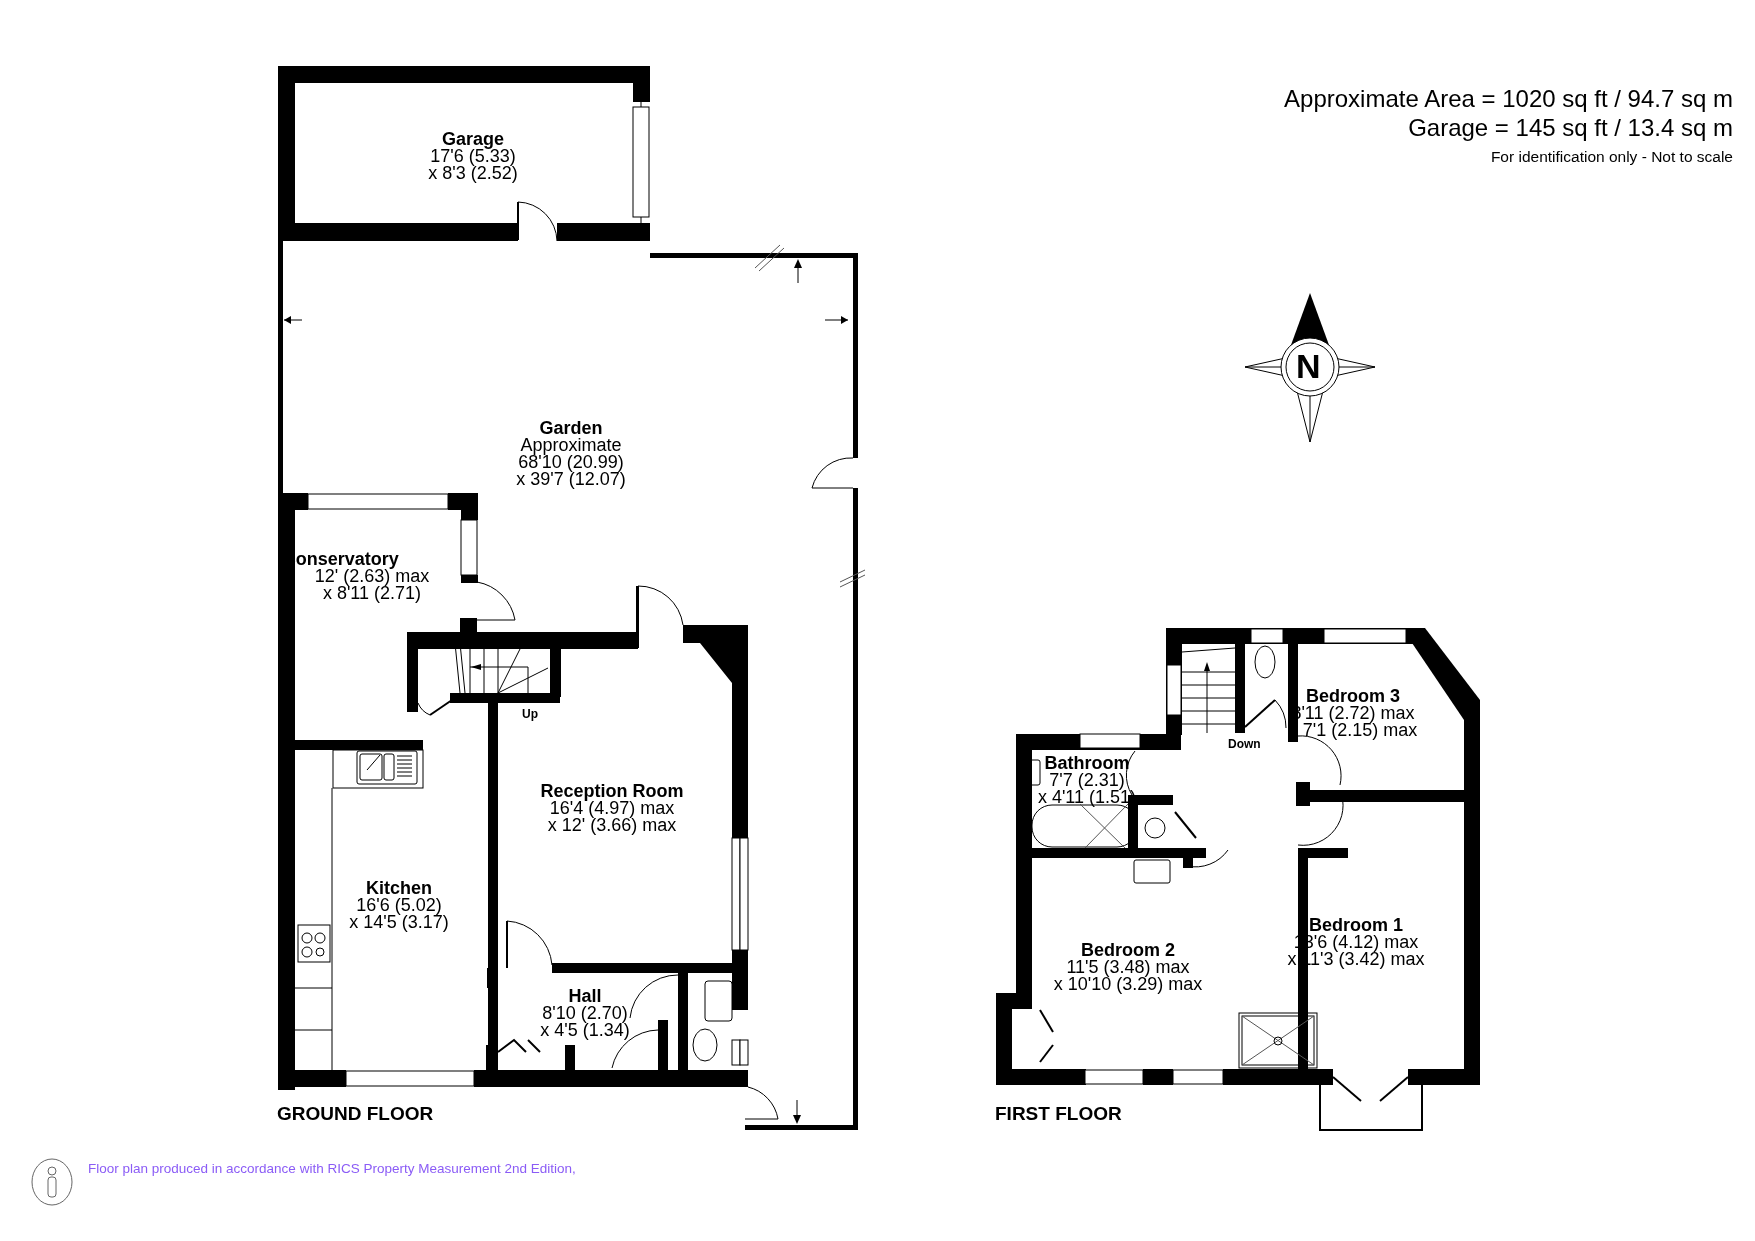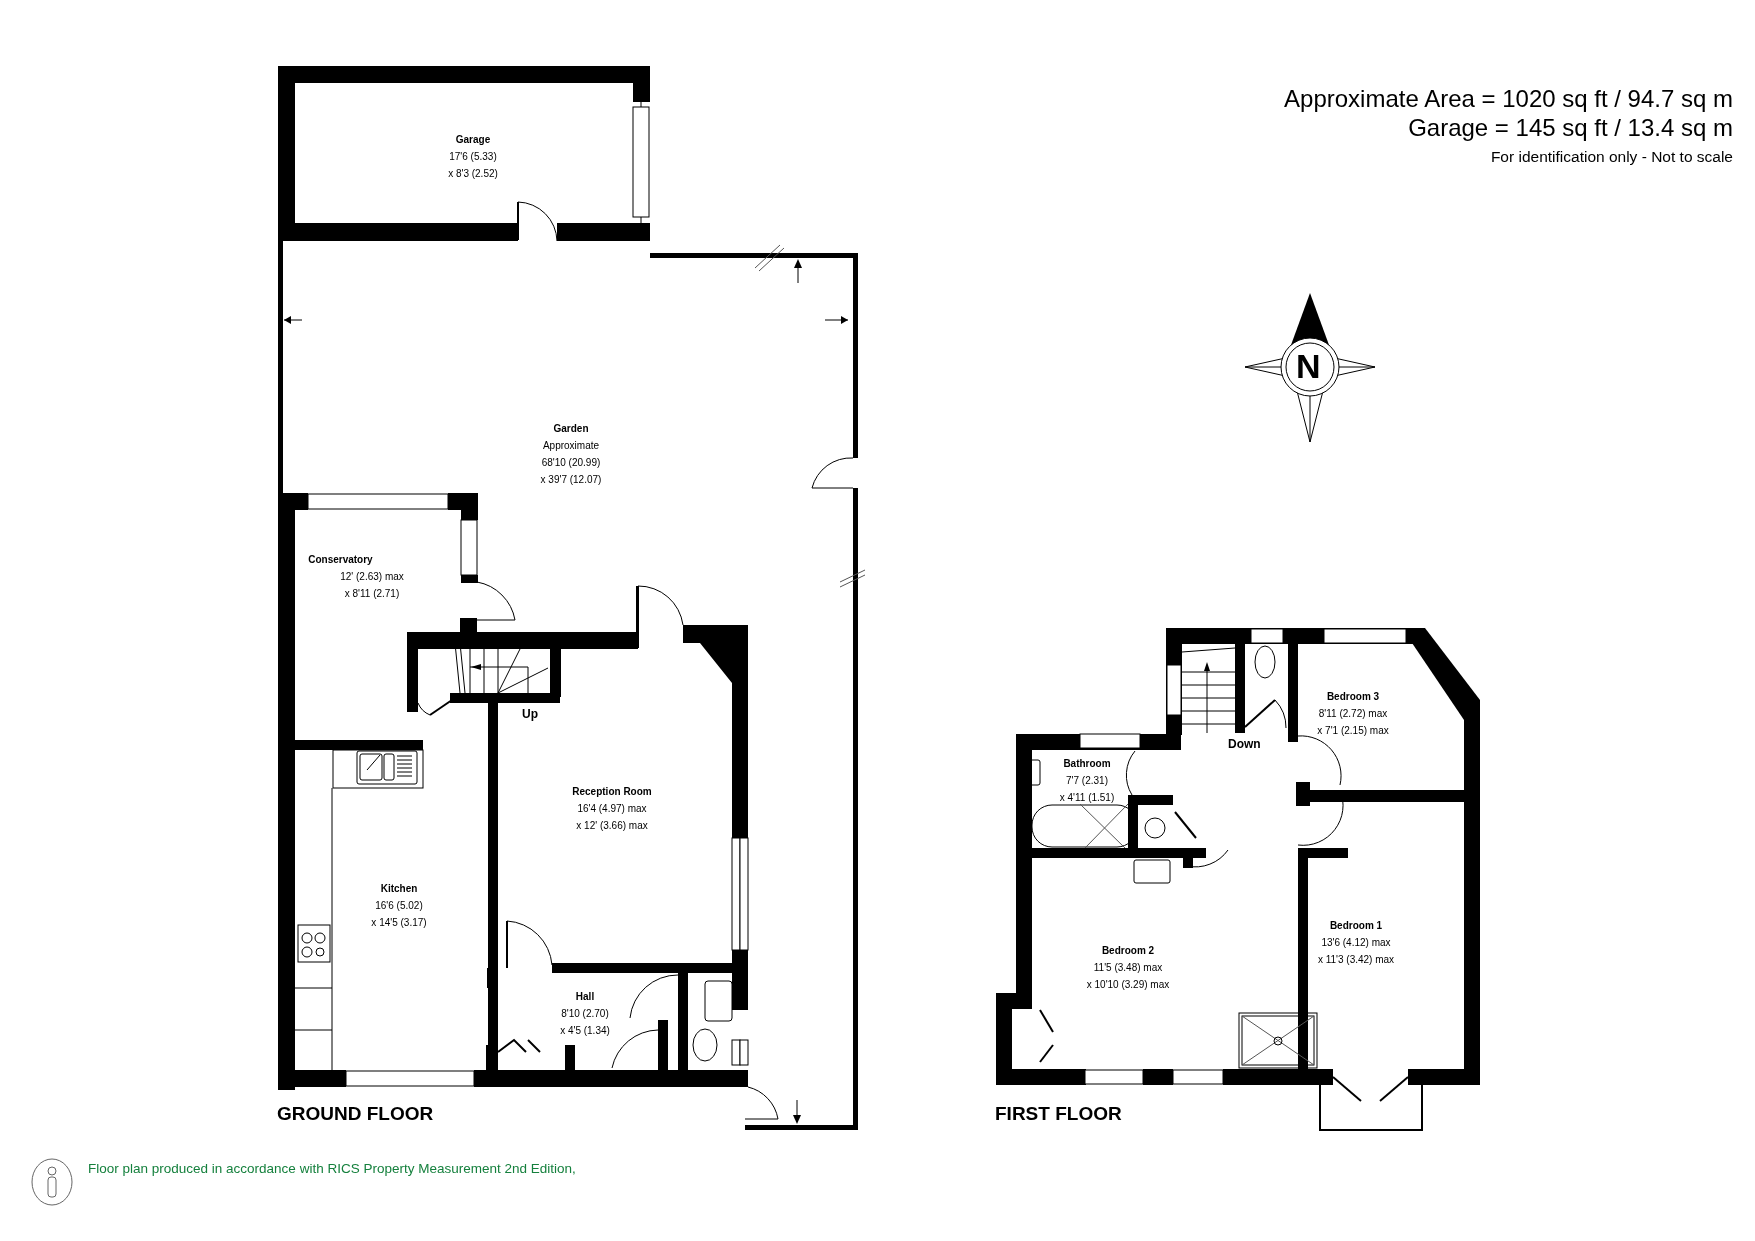--- a/index.html
+++ b/index.html
@@ -3,29 +3,29 @@
 <meta charset="utf-8">
 <style>
   html,body{margin:0;padding:0;background:#ffffff;}
   body{width:1755px;height:1241px;position:relative;overflow:hidden;font-family:"Liberation Sans",sans-serif;color:#000;}
   #plan{position:absolute;left:0;top:0;width:1755px;height:1241px;}
   .w{fill:#000;}
   .ln{stroke:#000;fill:none;stroke-width:1;}
   .lnb{stroke:#000;fill:none;stroke-width:2;}
   .gl{stroke:#555;fill:none;stroke-width:1;}
   .win{fill:#fff;stroke:#000;stroke-width:1;}
-  .rl{position:absolute;text-align:center;font-size:10px;line-height:17px;white-space:nowrap;transform:translateX(-50%);}
+  .rl{position:absolute;text-align:center;font-size:18px;line-height:17px;white-space:nowrap;transform:translateX(-50%);}
   .rl .nm{font-weight:bold;display:block;}
   .rl .dm{display:block;}
   .area{position:absolute;right:22px;top:84px;text-align:right;}
   .area .big{font-size:24px;line-height:29px;}
   .area .small{font-size:15.5px;line-height:22px;margin-top:4px;text-align:right;}
   .floor{position:absolute;font-weight:bold;font-size:19px;}
   .small-lbl{position:absolute;font-weight:bold;font-size:12px;}
-  .footer{position:absolute;left:88px;top:1160px;font-size:13.5px;line-height:18px;color:#15803d;}
+  .footer{position:absolute;left:88px;top:1160px;font-size:13.5px;line-height:18px;color:#8b5cf6;}
   .person{position:absolute;left:30px;top:1157px;width:44px;height:50px;}
 </style>
 </head>
 <body>
 
 <svg id="plan" viewBox="0 0 1755 1241" xmlns="http://www.w3.org/2000/svg">
 
   <g>
 
     <g>

